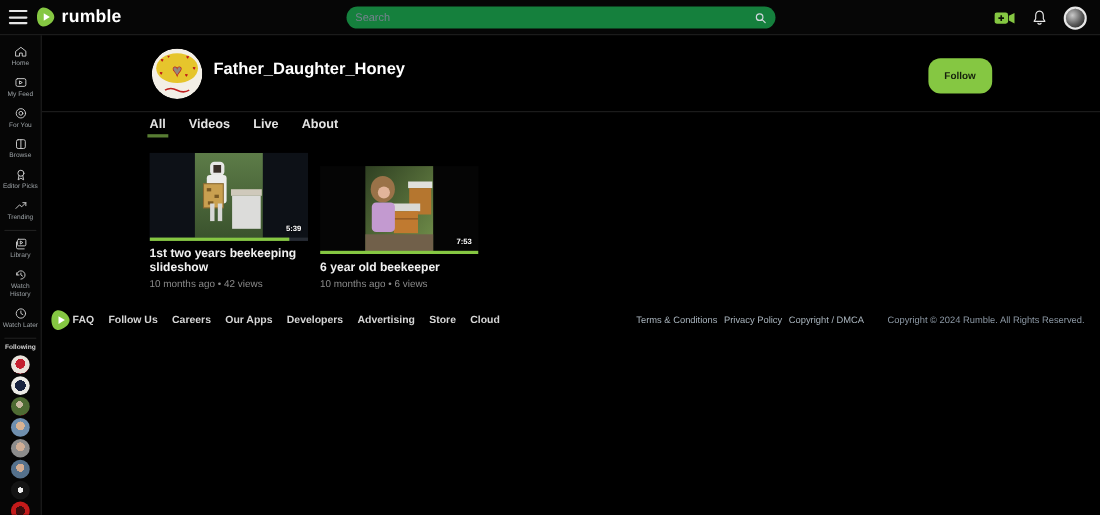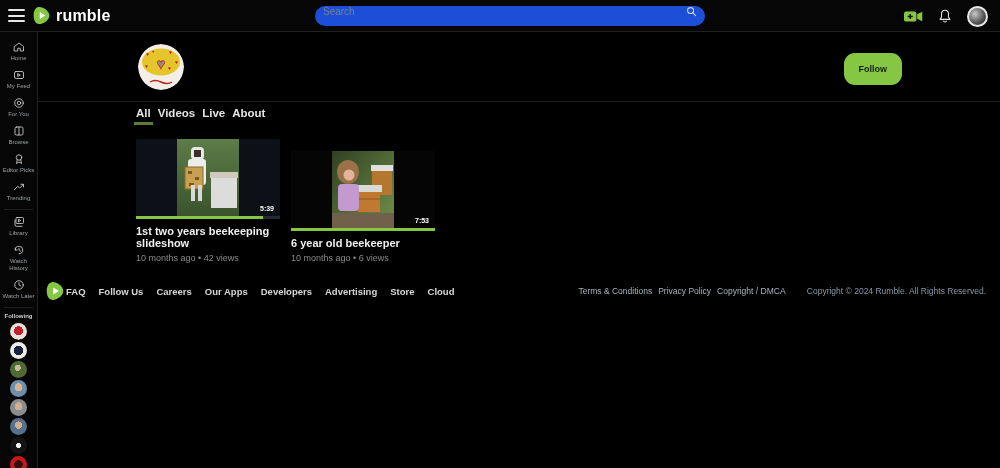--- a/index.html
+++ b/index.html
@@ -10,21 +10,21 @@
   
   .topbar { position:absolute; top:0; left:0; width:1000px; height:32px;
             background:#060606; border-bottom:1px solid var(--border); z-index:20; }
   .hamburger { position:absolute; left:8px; top:9px; width:17px; height:13px;
                display:flex; flex-direction:column; justify-content:space-between; cursor:pointer; }
   .hamburger span { display:block; height:2px; background:#e6e6e6; border-radius:1px; }
   .brand { position:absolute; left:31px; top:5px; display:flex; align-items:center; gap:4px; }
   .brand-name { color:#fff; font-size:16px; font-weight:700; letter-spacing:.2px; }
   .accent-fill { fill:var(--accent); }
   .search-wrap { position:absolute; left:315px; top:6px; width:390px; height:20px;
-                 background:#1d4ed8; border-radius:10px; display:flex; align-items:flex-start; }
+                 background:#15803d; border-radius:10px; display:flex; align-items:center; }
   .search-input { flex:1; background:transparent; border:none; outline:none;
                   color:#cfd6dd; font-size:10px; padding:0 8px; font-family:"Liberation Sans",sans-serif; }
   .search-input::placeholder { color:#76828e; }
   .search-btn { background:none; border:none; padding:0 8px 0 0; cursor:pointer; display:flex; }
   .top-actions { position:absolute; right:12px; top:0; height:32px; display:flex; align-items:center; gap:15px; }
   .user-avatar { width:21px; height:21px; border-radius:50%; border:2px solid #e8e8e8;
                  background:radial-gradient(circle at 35% 35%, #c9c9c9, #5a5a5a 55%, #141414); cursor:pointer; }
 
   
   .sidebar { position:absolute; left:0; top:32px; width:38px; height:436px; background:#060606;
@@ -40,21 +40,21 @@
   
   .main { position:absolute; left:38px; top:32px; width:962px; height:436px; }
   .channel-header { position:relative; height:69px; }
   .channel-avatar { position:absolute; left:100px; top:12px; width:46px; height:46px;
                     border-radius:50%; overflow:hidden; }
   .channel-name { position:absolute; left:156px; top:22px; font-size:15px; font-weight:700; color:#fff; }
   .follow-btn { position:absolute; right:98px; top:21px; height:32px; padding:0 15px;
                 background:var(--accent); border:none; border-radius:11px; color:#16200c;
                 font-size:9px; font-weight:700; cursor:pointer; font-family:"Liberation Sans",sans-serif; }
 
-  .tabs { border-top:1px solid var(--border); padding-left:98px; display:flex; gap:7px; height:24px; }
+  .tabs { border-top:1px solid var(--border); padding-left:98px; display:flex; gap:21px; height:24px; }
   .tab { font-size:11.5px; font-weight:700; color:#e4e4e4; line-height:23px; cursor:pointer; position:relative; }
   .tab.active::after { content:""; position:absolute; left:-2px; right:-2px; bottom:0; height:3px; background:#587d33; }
 
   .videos { display:flex; gap:11px; padding-left:98px; padding-top:14px;align-items:flex-end; }
   .card { width:144px; cursor:pointer; }
   .thumb { position:relative; height:80px; overflow:hidden; display:flex; justify-content:center; }
   .card:nth-child(1) .thumb { background:#0d1117; }
   .card:nth-child(2) .thumb { background:#050505; }
   .duration { position:absolute; right:6px; bottom:7px; font-size:7px; font-weight:700; color:#fff;
               text-shadow:0 0 2px #000; }
@@ -200,20 +200,21 @@
         <text x="8" y="12" font-size="5" fill="#c01818">♥</text>
         <text x="31" y="10" font-size="5" fill="#c01818">♥</text>
         <text x="37" y="20" font-size="5" fill="#c01818">♥</text>
         <text x="7" y="24" font-size="5" fill="#c01818">♥</text>
         <text x="30" y="26" font-size="5" fill="#c01818">♥</text>
         <text x="14" y="9" font-size="4" fill="#c01818">♥</text>
         <text x="23" y="25" font-size="15" fill="#938a7e" stroke="#c01818" stroke-width="0.6" text-anchor="middle">♥</text>
         <path d="M12 38 Q17 35 23 38 Q29 41 34 38" stroke="#c02020" stroke-width="1.4" fill="none"></path>
       </svg>
     </div>
+    <h1 class="channel-name">Father_Daughter_Honey</h1>
     <button class="follow-btn">Follow</button>
   </section>
 
   <section class="tabs">
     <div class="tab active">All</div>
     <div class="tab">Videos</div>
     <div class="tab">Live</div>
     <div class="tab">About</div>
   </section>
 

